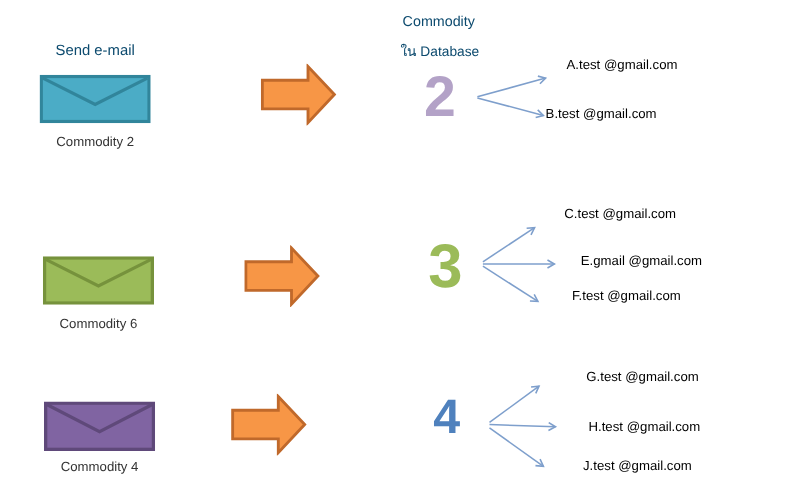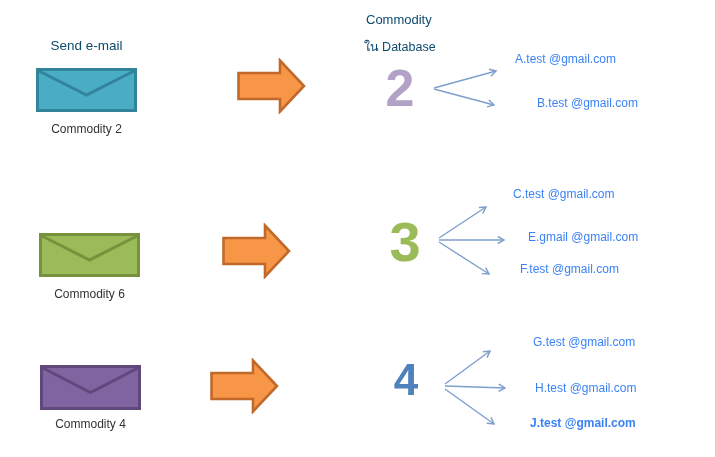--- a/index.html
+++ b/index.html
@@ -5,21 +5,21 @@
   * { margin:0; padding:0; box-sizing:border-box; }
   html,body { width:715px; height:457px; }
   body {
     position:relative; overflow:hidden; background:#ffffff;
     font-family:"Liberation Sans", sans-serif; color:#3B3B3B;
   }
   .abs { position:absolute; }
   .center { text-align:center; }
   .title { font-size:13.5px; color:#0c4a6e; white-space:nowrap; }
   .label { font-size:12px; color:#333333; white-space:nowrap; }
-  .email { font-size:12px; color:#3b82f6; white-space:nowrap; }
+  .email { font-size:12px; color:#000000; white-space:nowrap; }
   .count { font-weight:bold; line-height:1; text-align:center; }
   svg { display:block; }
 </style>
 </head>
 <body>
 
 <div class="abs title center" style="left:36px; top:38px; width:101px;">Send e-mail</div>
 
 <div class="abs title" style="left:366px; top:12px; font-size:13px;">Commodity</div>
 <div class="abs title" style="left:364px; top:37px; font-size:12.5px;">ใน Database</div>
@@ -40,21 +40,21 @@
   <defs>
     <marker id="ah1" viewBox="0 0 10 10" refX="8" refY="5" markerWidth="9" markerHeight="9" markerUnits="userSpaceOnUse" orient="auto">
       <path d="M1,1 L8,5 L1,9" fill="none" stroke-width="1.6" stroke="#7E9FCC"></path>
     </marker>
   </defs>
   <line x1="4" y1="28" x2="66" y2="11" stroke-width="1.4" marker-end="url(#ah1)" stroke="#7E9FCC"></line>
   <line x1="4" y1="29" x2="64" y2="45" stroke-width="1.4" marker-end="url(#ah1)" stroke="#7E9FCC"></line>
 </svg>
 
 <div class="abs email" style="left:515px; top:52px;">A.test @gmail.com</div>
-<div class="abs email" style="left:537px; top:96px;">B.test @gmail.com</div>
+<div class="abs email" style="left:496px; top:96px;">B.test @gmail.com</div>
 
 <svg class="abs" style="left:39px; top:233px;" width="101" height="44" viewBox="0 0 101 44">
   <rect x="1.5" y="1.5" width="98" height="41" stroke-width="3" fill="#9BBB59" stroke="#76923C"></rect>
   <polyline points="3,3 50.5,27 98,3" fill="none" stroke-width="3" stroke="#76923C"></polyline>
 </svg>
 <div class="abs label center" style="left:39px; top:287px; width:101px;">Commodity 6</div>
 
 <svg class="abs" style="left:222px; top:223px;" width="69" height="56" viewBox="0 0 69 56">
   <polygon points="1.5,15 43,15 43,2.5 67,28 43,53.5 43,41 1.5,41" stroke-width="2.6" stroke-linejoin="miter" fill="#F79646" stroke="#C0692B"></polygon>
 </svg>
@@ -94,13 +94,13 @@
       <path d="M1,1 L8,5 L1,9" fill="none" stroke-width="1.6" stroke="#7E9FCC"></path>
     </marker>
   </defs>
   <line x1="5" y1="42" x2="50" y2="9" stroke-width="1.4" marker-end="url(#ah3)" stroke="#7E9FCC"></line>
   <line x1="5" y1="44" x2="65" y2="46" stroke-width="1.4" marker-end="url(#ah3)" stroke="#7E9FCC"></line>
   <line x1="5" y1="47" x2="54" y2="82" stroke-width="1.4" marker-end="url(#ah3)" stroke="#7E9FCC"></line>
 </svg>
 
 <div class="abs email" style="left:533px; top:335px;">G.test @gmail.com</div>
 <div class="abs email" style="left:535px; top:381px;">H.test @gmail.com</div>
-<div class="abs email" style="left:530px; top:416px;font-weight:bold;">J.test @gmail.com</div>
+<div class="abs email" style="left:530px; top:416px;">J.test @gmail.com</div>
 
 </body></html>

